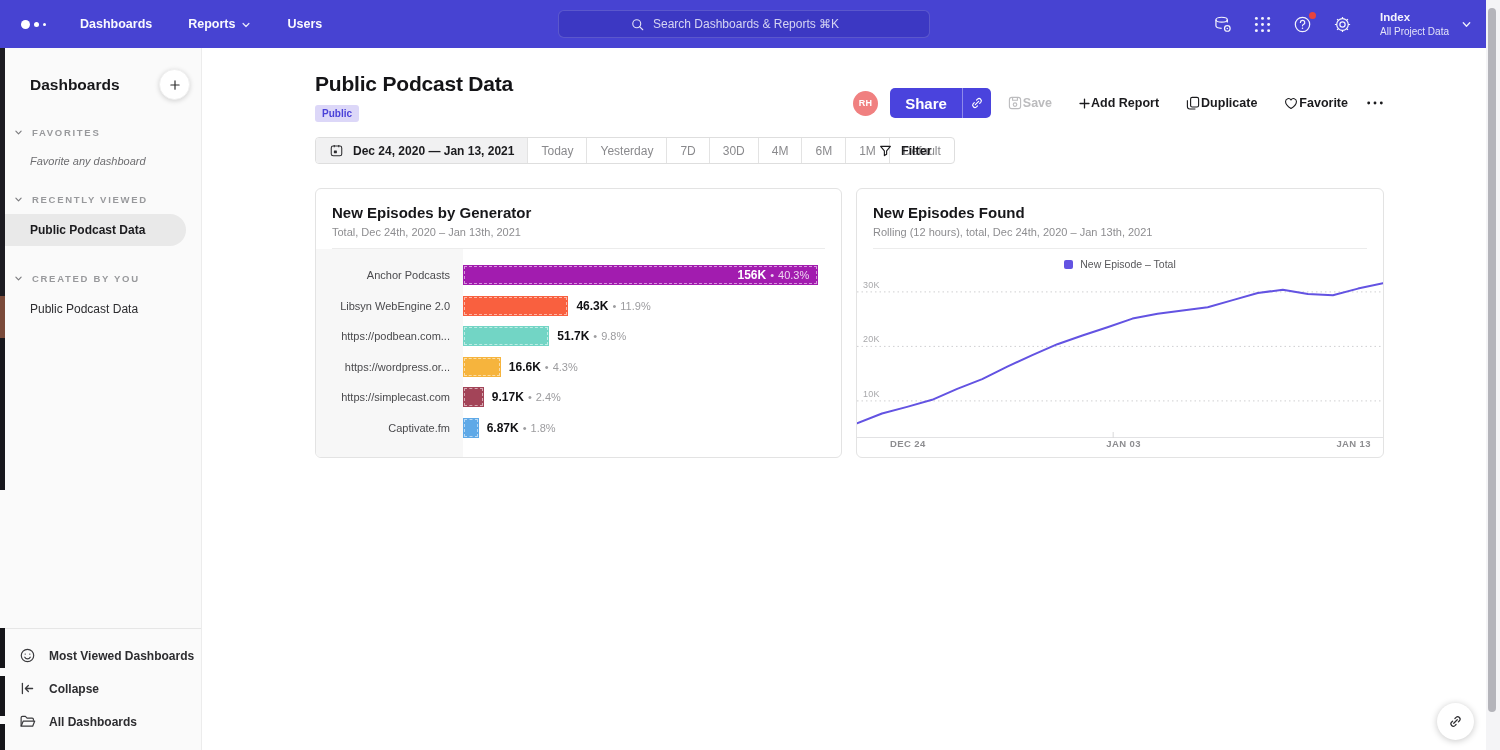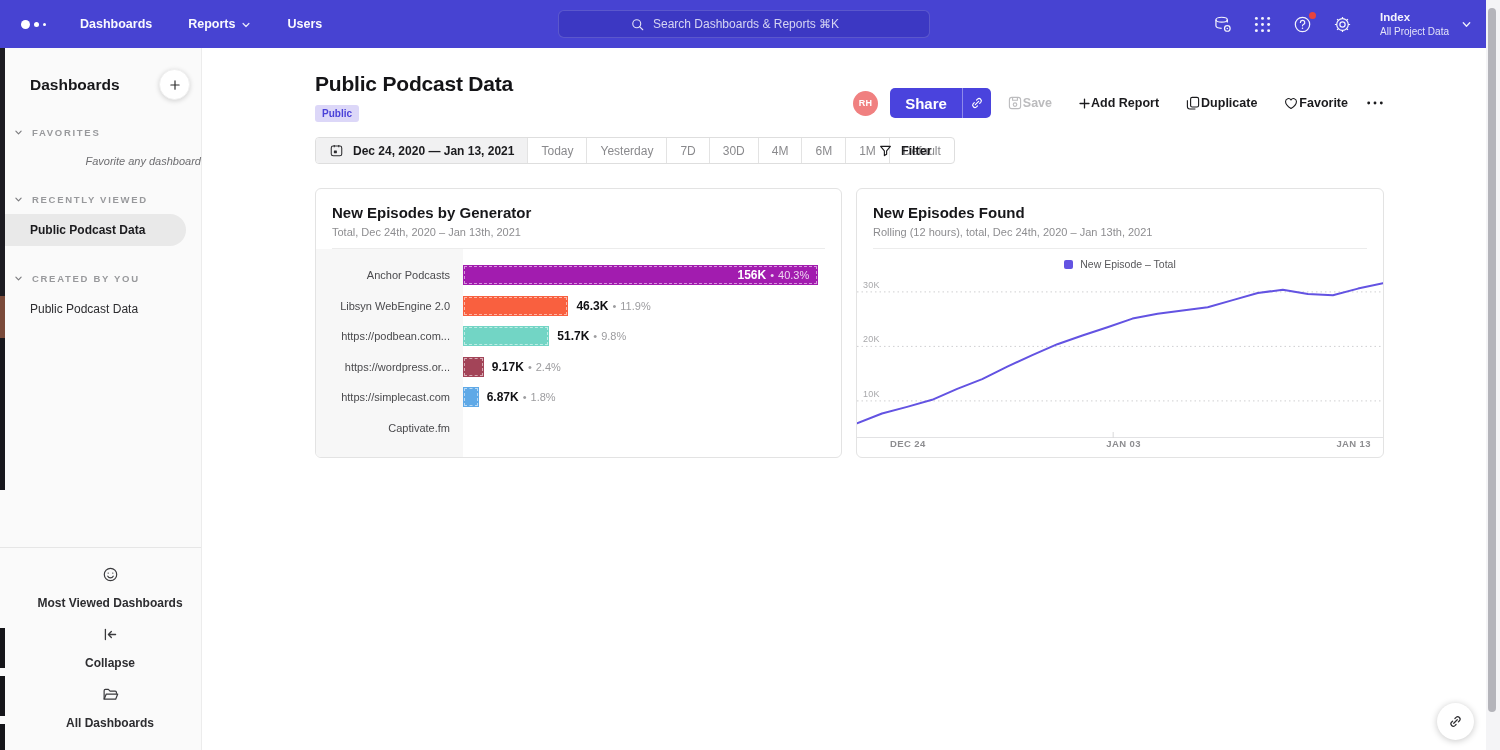--- a/index.html
+++ b/index.html
@@ -31,25 +31,25 @@
   .project .ico { width:11px; height:11px; color:rgba(255,255,255,.9); }
 
   
   .sidebar { position:absolute; left:0; top:48px; width:202px; bottom:0; background:#fafafa; border-right:1px solid #ececec; z-index:2; }
   .sb-title-row { display:flex; align-items:center; justify-content:space-between; padding:21px 11px 0 30px; }
   .sb-title { font-size:15.5px; font-weight:700; color:#17171a; }
   .sb-plus { width:31px; height:31px; border-radius:50%; background:#fff; box-shadow:0 1px 5px rgba(0,0,0,.16); border:1px solid #f0f0f0; display:flex; align-items:center; justify-content:center; color:#2f2f2f; cursor:pointer; }
   .sb-plus .ico { width:12px; height:12px; }
   .sb-sec-h { display:flex; align-items:center; gap:9px; padding-left:14px; margin-top:27px; color:#98999c; font-size:9.5px; font-weight:700; letter-spacing:1.7px; cursor:pointer; }
   .sb-sec-h .ico { width:9px; height:9px; color:#7b7b7e; }
-  .sb-note { font-style:italic; font-size:11px; color:#6d6d70; margin:17px 0 0 30px;text-align:right; }
+  .sb-note { font-style:italic; font-size:11px; color:#6d6d70; margin:17px 0 0 30px; }
   .sb-item { margin-top:9px; padding:9px 0 9px 30px; font-size:12px; color:#2d2d30; cursor:pointer; }
   .sb-item.active { background:#e9e9e9; width:186px; border-radius:0 19px 19px 0; font-weight:700; color:#1b1b1e; }
   .sb-footer { position:absolute; left:0; right:0; bottom:0; border-top:1px solid #e6e6e6; padding:10px 0 12px; background:#fafafa; }
-  .sbf-item { display:flex; align-items:center; gap:13px; padding:8px 0 8px 19px; font-size:12px; font-weight:700; color:#2d2d30; cursor:pointer;flex-direction:column; }
+  .sbf-item { display:flex; align-items:center; gap:13px; padding:8px 0 8px 19px; font-size:12px; font-weight:700; color:#2d2d30; cursor:pointer; }
   .sbf-item .ico { width:17px; height:17px; color:#3a3a3d; }
 
   
   .edge-strip { position:absolute; left:0; width:5px; z-index:6; }
   .scroll-track { position:absolute; right:0; top:0; width:14px; height:750px; background:#f4f4f6; z-index:10; }
   .scroll-thumb { position:absolute; left:2px; top:8px; width:8px; height:704px; border-radius:4px; background:#b4b4ba; }
 
   
   .main { position:absolute; left:203px; top:48px; right:14px; bottom:0; background:#fff; }
   .content { position:absolute; left:112px; top:0; width:1069px; height:702px; }
@@ -391,20 +391,24 @@
                 </div>
                 <div class="bc-row">
                   <div class="bc-bar" style="width: 27.89%; background: rgb(249, 96, 63);"></div>
                   <span class="bc-out"><b>46.3K</b><span class="dot" style="margin: 0px 4px;">•</span><span class="pct">11.9%</span></span>
                 </div>
                 <div class="bc-row">
                   <div class="bc-bar" style="width: 22.83%; background: rgb(114, 213, 197);"></div>
                   <span class="bc-out"><b>51.7K</b><span class="dot" style="margin: 0px 4px;">•</span><span class="pct">9.8%</span></span>
                 </div>
                 <div class="bc-row">
+                  <div class="bc-bar" style="width: 10%; background: rgb(246, 180, 61);"></div>
+                  <span class="bc-out"><b>16.6K</b><span class="dot" style="margin: 0px 4px;">•</span><span class="pct">4.3%</span></span>
+                </div>
+                <div class="bc-row">
                   <div class="bc-bar" style="width: 5.52%; background: rgb(163, 68, 88);"></div>
                   <span class="bc-out"><b>9.17K</b><span class="dot" style="margin: 0px 4px;">•</span><span class="pct">2.4%</span></span>
                 </div>
                 <div class="bc-row">
                   <div class="bc-bar" style="width: 4.14%; background: rgb(95, 169, 231);"></div>
                   <span class="bc-out"><b>6.87K</b><span class="dot" style="margin: 0px 4px;">•</span><span class="pct">1.8%</span></span>
                 </div>
               </div>
           </div>
         </div>

